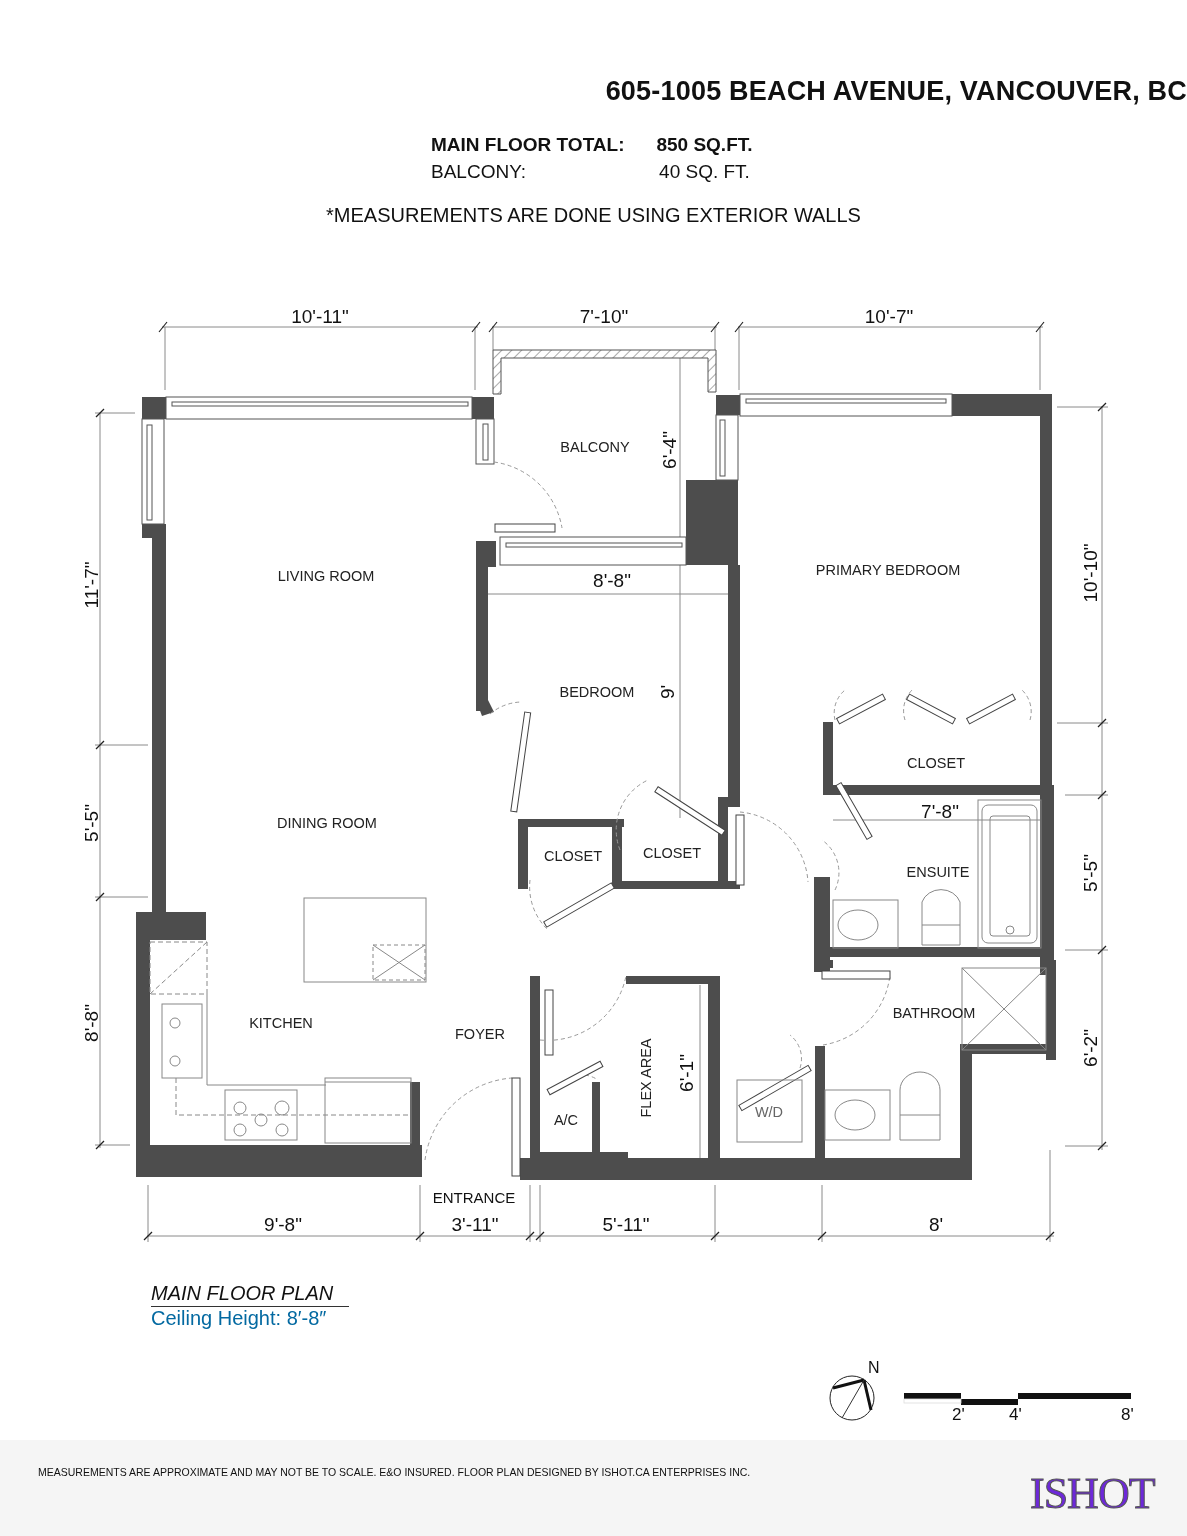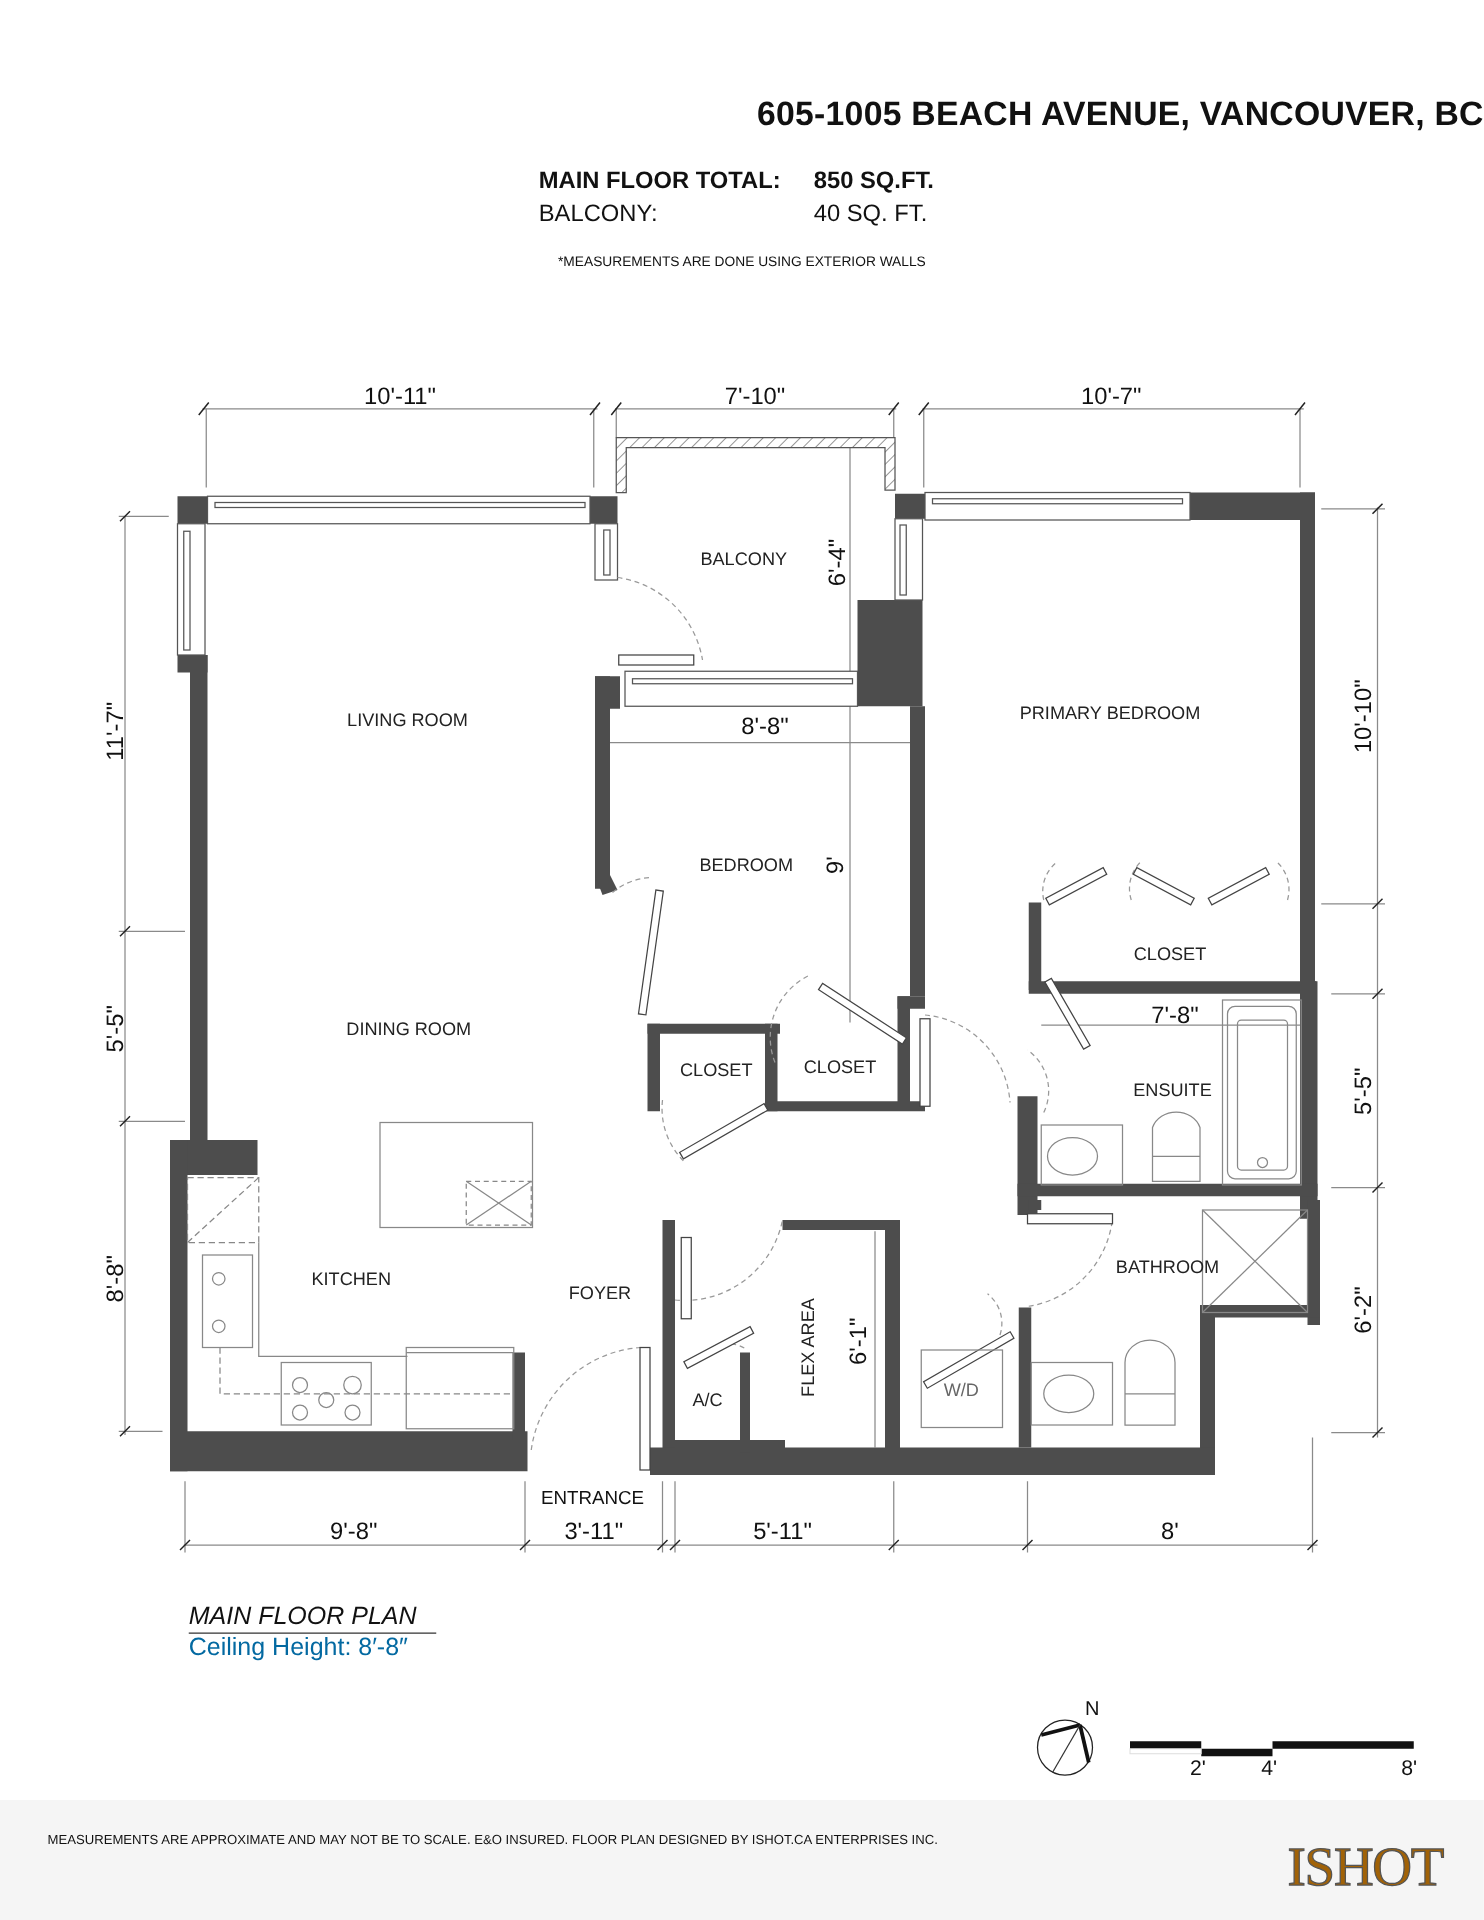--- a/index.html
+++ b/index.html
@@ -1,32 +1,32 @@
 <!DOCTYPE html>
 <html><head>
 <meta charset="utf-8">
 <style>
   html, body { margin:0; padding:0; background:#ffffff; }
   body { width:1187px; height:1536px; position:relative; overflow:hidden; font-family:"Liberation Sans", sans-serif; color:#111; }
   .hdr-title { position:absolute; left:0; width:1187px; top:76px; text-align:right; font-size:27px; font-weight:bold; letter-spacing:0.2px; }
   .area-row { position:absolute; left:431px; font-size:19px; }
   .area-row .lbl { position:absolute; left:0; white-space:nowrap; }
-  .area-row .val { position:absolute; left:220px; width:107px; text-align:left; white-space:nowrap; }
+  .area-row .val { position:absolute; left:220px; width:107px; text-align:center; white-space:nowrap; }
   .area-main { top:134px; font-weight:bold; }
   .area-balc { top:161px; }
-  .note { position:absolute; left:0; width:1187px; top:204px; text-align:center; font-size:11px; }
+  .note { position:absolute; left:0; width:1187px; top:204px; text-align:center; font-size:20px; }
   svg#plan { position:absolute; left:0; top:0; }
   .room { font-family:"Liberation Sans", sans-serif; font-size:14.5px; fill:#222; }
   .dim { font-family:"Liberation Sans", sans-serif; font-size:19px; fill:#111; }
   .dimsm { font-family:"Liberation Sans", sans-serif; font-size:15px; fill:#111; }
   .plan-title { position:absolute; left:151px; top:1282px; font-size:20px; border-bottom:1.5px solid #333; padding-bottom:1px; width:198px; white-space:nowrap;font-style:italic; }
   .plan-sub { position:absolute; left:151px; top:1307px; font-size:20px; color:#0369a1; white-space:nowrap; }
   .footer { position:absolute; left:0; top:1440px; width:1187px; height:96px; background:#f5f5f5; }
   .footer .disc { position:absolute; left:38px; top:24px; font-size:10.5px; line-height:16px; color:#111; white-space:nowrap; }
-  .footer .logo { position:absolute; left:1030px; top:28px; font-family:"Liberation Serif", serif; font-size:44px; color:#a16207; -webkit-text-stroke:1px #555; letter-spacing:-1px; }
+  .footer .logo { position:absolute; left:1030px; top:28px; font-family:"Liberation Serif", serif; font-size:44px; color:#6d28d9; -webkit-text-stroke:1px #555; letter-spacing:-1px; }
   .scale-lbl { position:absolute; font-size:17px; }
   .north-lbl { position:absolute; left:868px; top:1359px; font-size:16px; }
 </style>
 </head>
 <body>
 
 <div class="hdr-title">605-1005 BEACH AVENUE, VANCOUVER, BC</div>
 <div class="area-row area-main">
   <span class="lbl">MAIN FLOOR TOTAL:</span>
   <span class="val">850 SQ.FT.</span>

